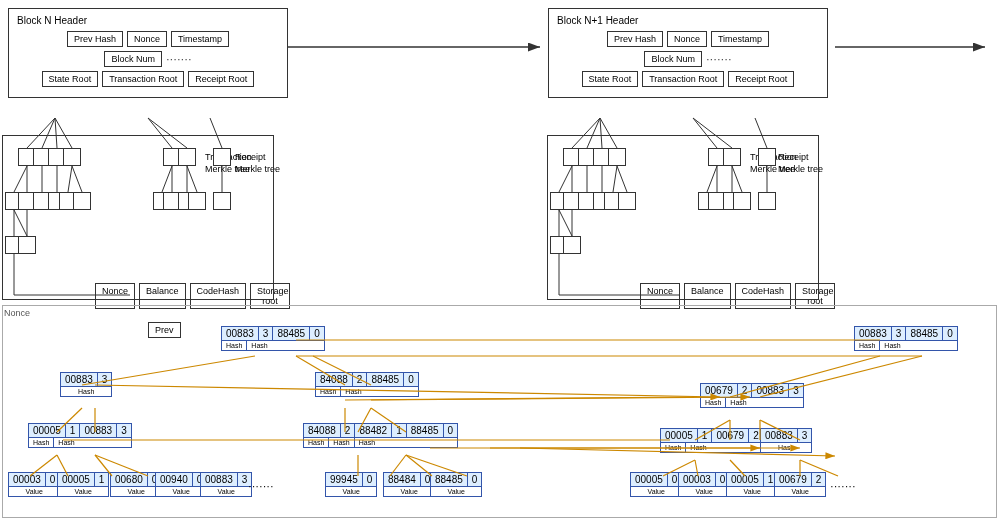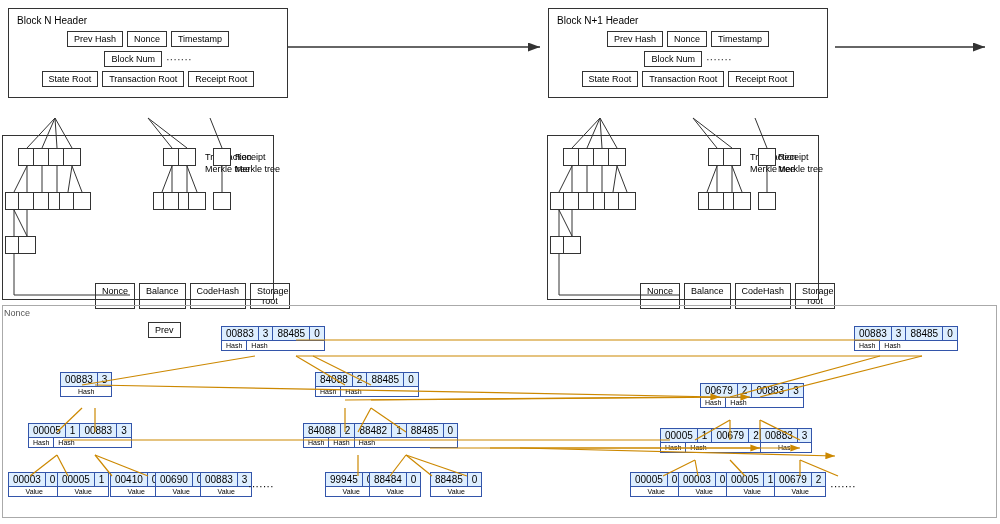--- a/index.html
+++ b/index.html
@@ -412,31 +412,31 @@
       <div class="data-cell">00005</div>
       <div class="data-cell">1</div>
     </div>
     <div class="data-node-bottom">
       <div class="data-cell-val" style="width:100%;">Value</div>
     </div>
   </div>
 
   <div class="data-node" style="position:absolute;left:110px;top:472px;">
     <div class="data-node-top">
-      <div class="data-cell">00410</div>
+      <div class="data-cell">00680</div>
       <div class="data-cell">0</div>
     </div>
     <div class="data-node-bottom">
       <div class="data-cell-val" style="width:100%;">Value</div>
     </div>
   </div>
 
   <div class="data-node" style="position:absolute;left:155px;top:472px;">
     <div class="data-node-top">
-      <div class="data-cell">00690</div>
+      <div class="data-cell">00940</div>
       <div class="data-cell">0</div>
     </div>
     <div class="data-node-bottom">
       <div class="data-cell-val" style="width:100%;">Value</div>
     </div>
   </div>
 
   <div class="data-node" style="position:absolute;left:200px;top:472px;">
     <div class="data-node-top">
       <div class="data-cell">00883</div>
@@ -452,21 +452,21 @@
   <div class="data-node" style="position:absolute;left:325px;top:472px;">
     <div class="data-node-top">
       <div class="data-cell">99945</div>
       <div class="data-cell">0</div>
     </div>
     <div class="data-node-bottom">
       <div class="data-cell-val" style="width:100%;">Value</div>
     </div>
   </div>
 
-  <div class="data-node" style="position:absolute;left:369px;top:472px;">
+  <div class="data-node" style="position:absolute;left:383px;top:472px;">
     <div class="data-node-top">
       <div class="data-cell">88484</div>
       <div class="data-cell">0</div>
     </div>
     <div class="data-node-bottom">
       <div class="data-cell-val" style="width:100%;">Value</div>
     </div>
   </div>
 
   <div class="data-node" style="position:absolute;left:430px;top:472px;">

